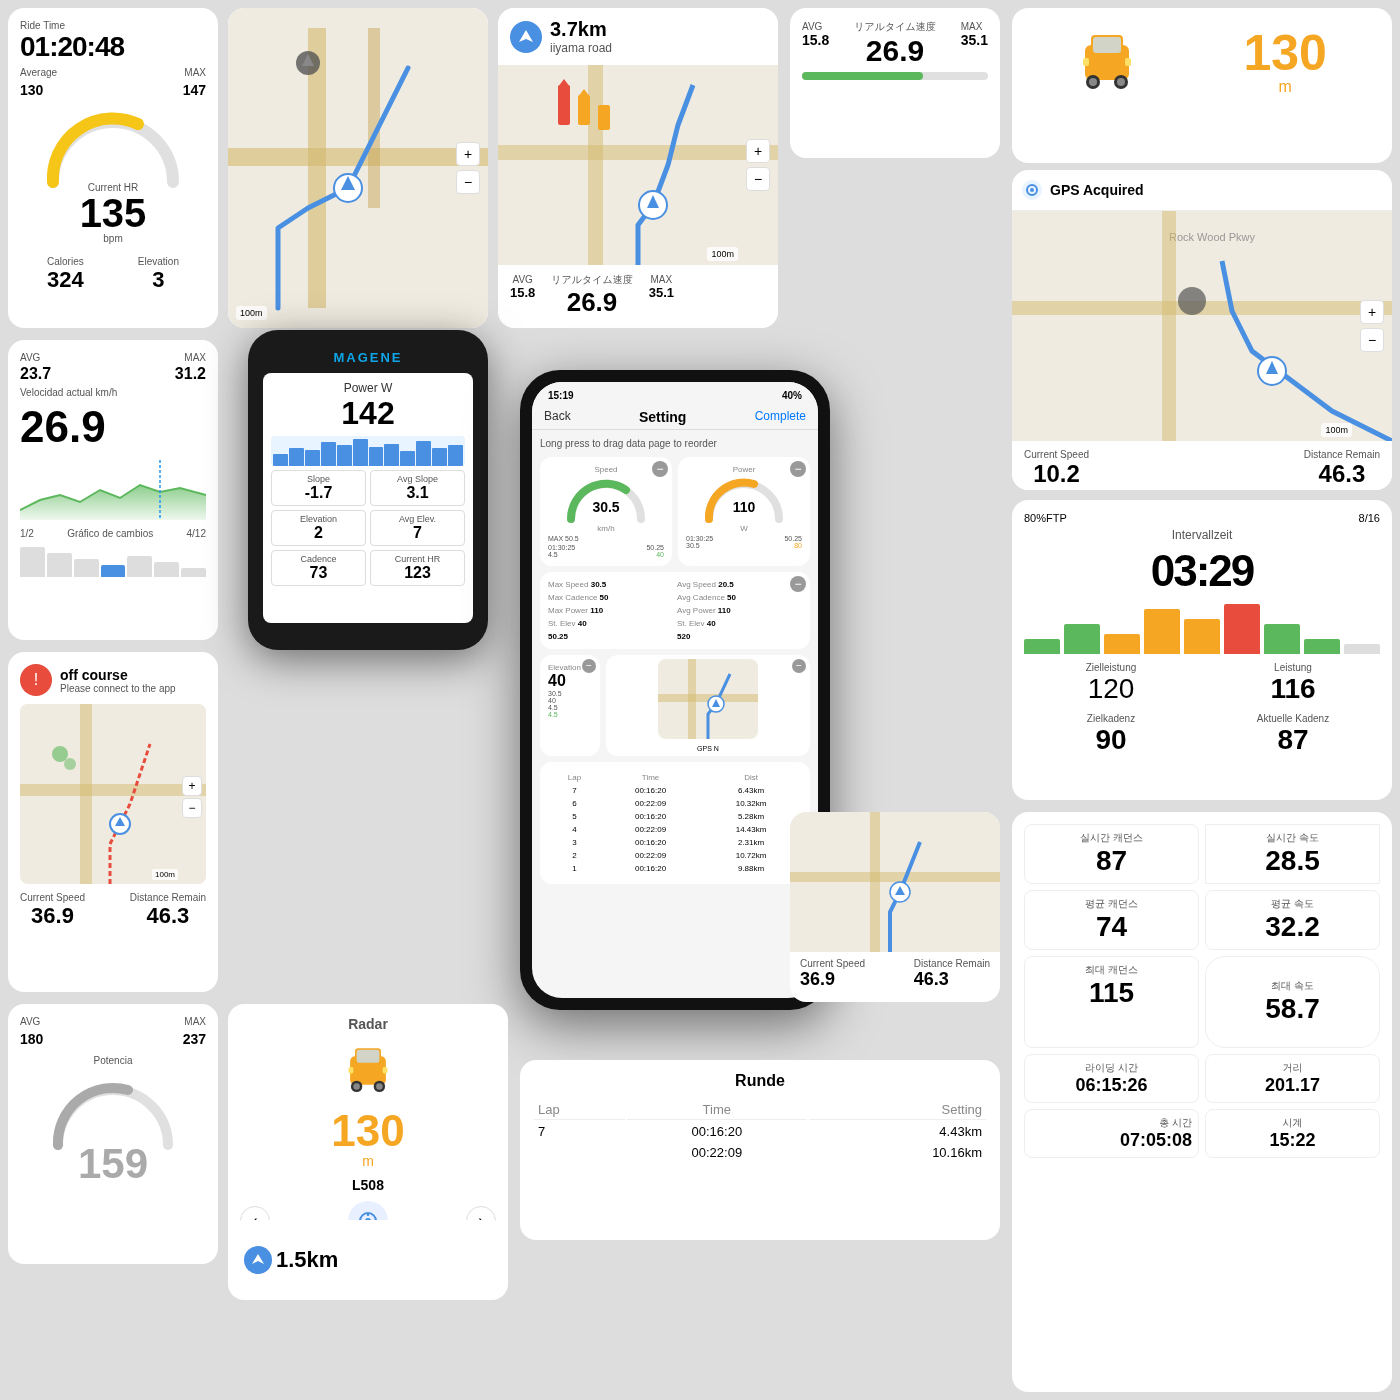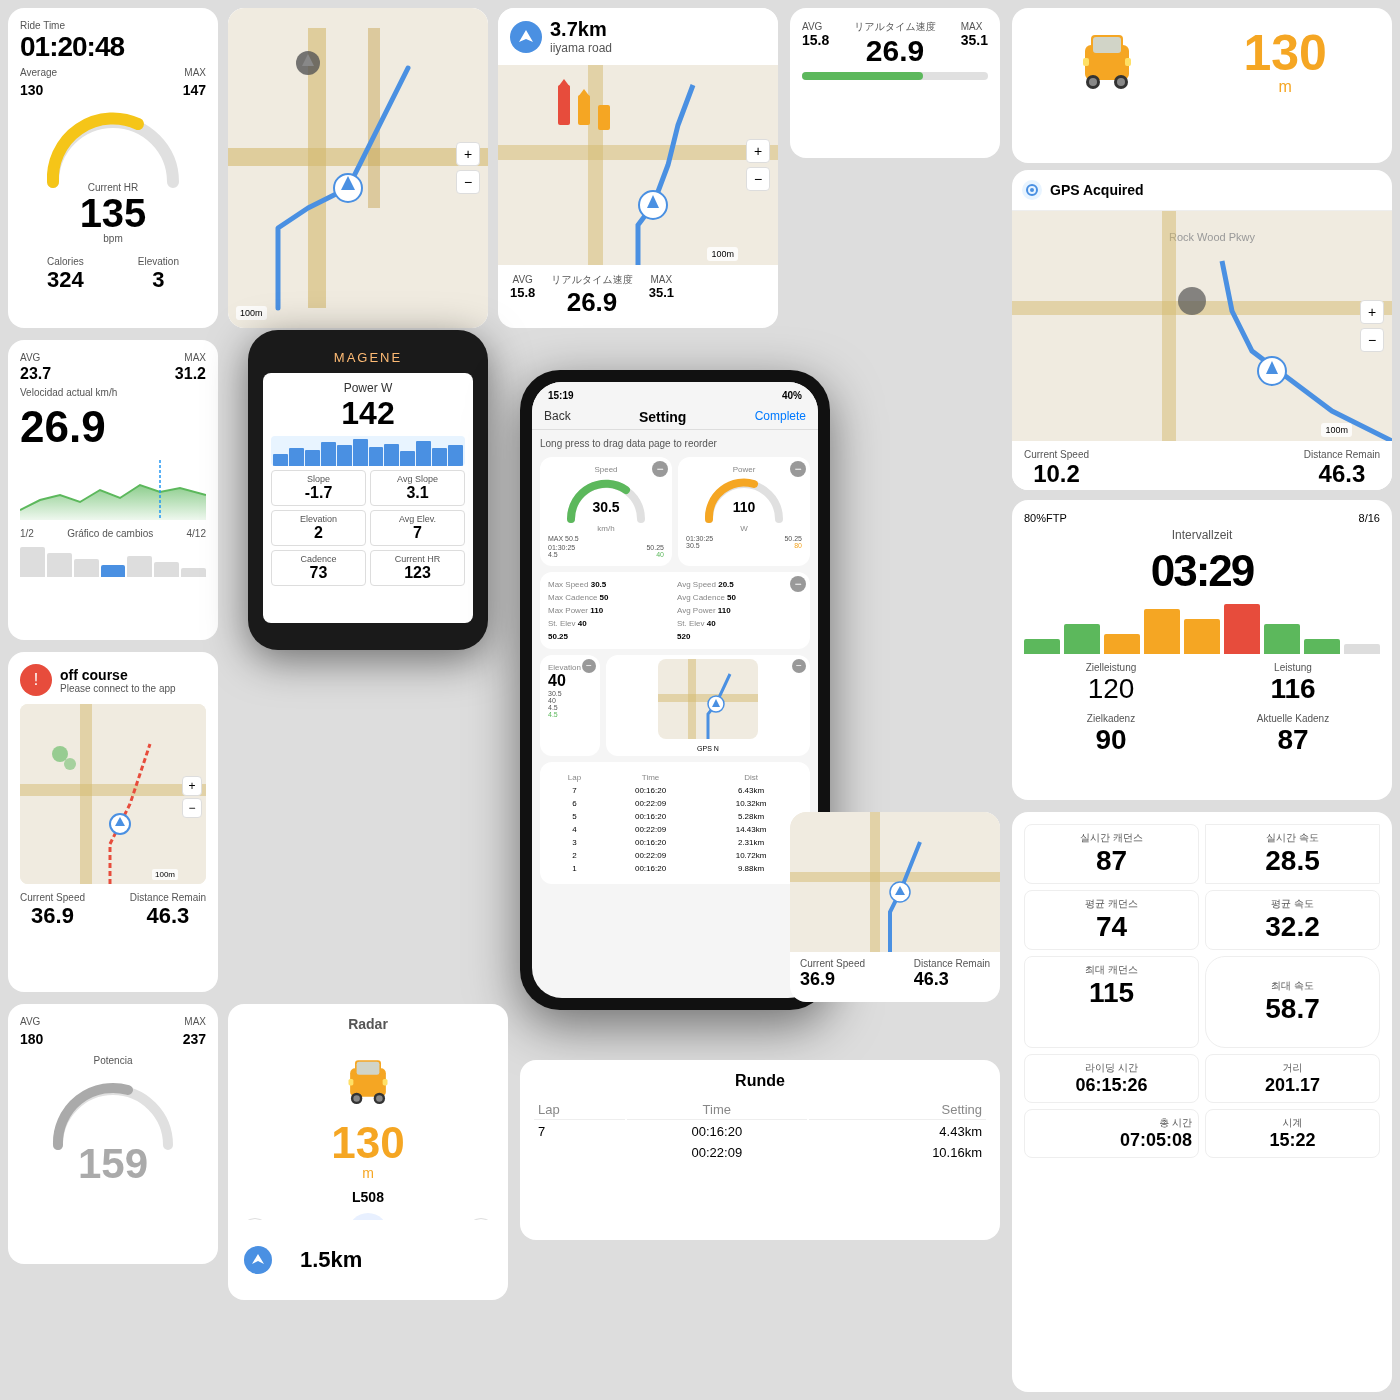--- a/index.html
+++ b/index.html
@@ -27,26 +27,26 @@
     .device-frame {
       width: 240px;
       height: 320px;
       background: #1a1a1a;
       border-radius: 30px;
       padding: 20px 15px 25px;
       position: relative;
       box-shadow: 0 10px 40px rgba(0,0,0,0.5);
     }
     .device-brand {
-      color: #fdba74;
+      color: #0ea5e9;
       text-align: center;
       font-size: 13px;
       letter-spacing: 2px;
       margin-bottom: 8px;
-      font-weight: 400;
+      font-weight: 700;
     }
     .device-screen {
       background: white;
       width: 100%;
       height: 250px;
       border-radius: 8px;
       padding: 8px;
       overflow: hidden;
     }
     .device-screen .power-label { text-align: center; font-size: 12px; color: #333; }
@@ -776,21 +776,21 @@
         <div style="font-size:22px;font-weight:900;">36.9</div>
       </div>
       <div style="text-align:center;">
         <div class="small-label">Distance Remain</div>
         <div style="font-size:22px;font-weight:900;">46.3</div>
       </div>
     </div>
   </div>
 
   <div class="card" style="position:absolute;top:1004px;left:228px;width:280px;height:280px;text-align:center;">
-    <div style="font-size:14px;color:#555;font-weight:600;margin-bottom:16px;">Radar</div>
+    <div style="font-size:14px;color:#555;font-weight:600;margin-bottom:4px;">Radar</div>
 
     <div style="margin:0 auto 4px;">
       <svg width="50" height="65" viewBox="0 0 60 80">
         <rect x="8" y="25" width="44" height="35" rx="6" fill="#f5a623"></rect>
         <rect x="14" y="15" width="32" height="20" rx="4" fill="#f5a623"></rect>
         <rect x="16" y="17" width="28" height="16" rx="3" fill="#c8e0f0" opacity="0.8"></rect>
         <circle cx="16" cy="62" r="7" fill="#333"></circle>
         <circle cx="16" cy="62" r="4" fill="#888"></circle>
         <circle cx="44" cy="62" r="7" fill="#333"></circle>
         <circle cx="44" cy="62" r="4" fill="#888"></circle>
@@ -848,21 +848,21 @@
     <div style="position:relative;width:130px;height:80px;margin:0 auto;">
       <svg width="130" height="80" viewBox="0 0 130 80">
         <path d="M 10 75 A 55 55 0 0 1 120 75" fill="none" stroke="#e0e0e0" stroke-width="10" stroke-linecap="round"></path>
         <path d="M 10 75 A 55 55 0 0 1 80 20" fill="none" stroke="#aaa" stroke-width="10" stroke-linecap="round"></path>
       </svg>
     </div>
     <div style="font-size:42px;font-weight:900;color:#aaa;margin-top:-10px;">159</div>
   </div>
 
   <div class="card" style="position:absolute;top:1220px;left:228px;width:280px;height:80px;display:flex;align-items:center;padding:12px 16px;">
-    <div style="display:flex;align-items:center;gap:28px;">
+    <div style="display:flex;align-items:center;gap:4px;">
       <div style="width:28px;height:28px;background:#4a90e2;border-radius:50%;display:flex;align-items:center;justify-content:center;">
         <svg width="14" height="14" viewBox="0 0 14 14">
             <polygon points="7,1 13,11 7,8 1,11" fill="white"></polygon>
           </svg>
       </div>
       <div style="font-size:22px;font-weight:900;">1.5km</div>
     </div>
   </div>
 
   <div class="card" style="position:absolute;top:1060px;left:520px;width:480px;height:180px;padding:12px;">

